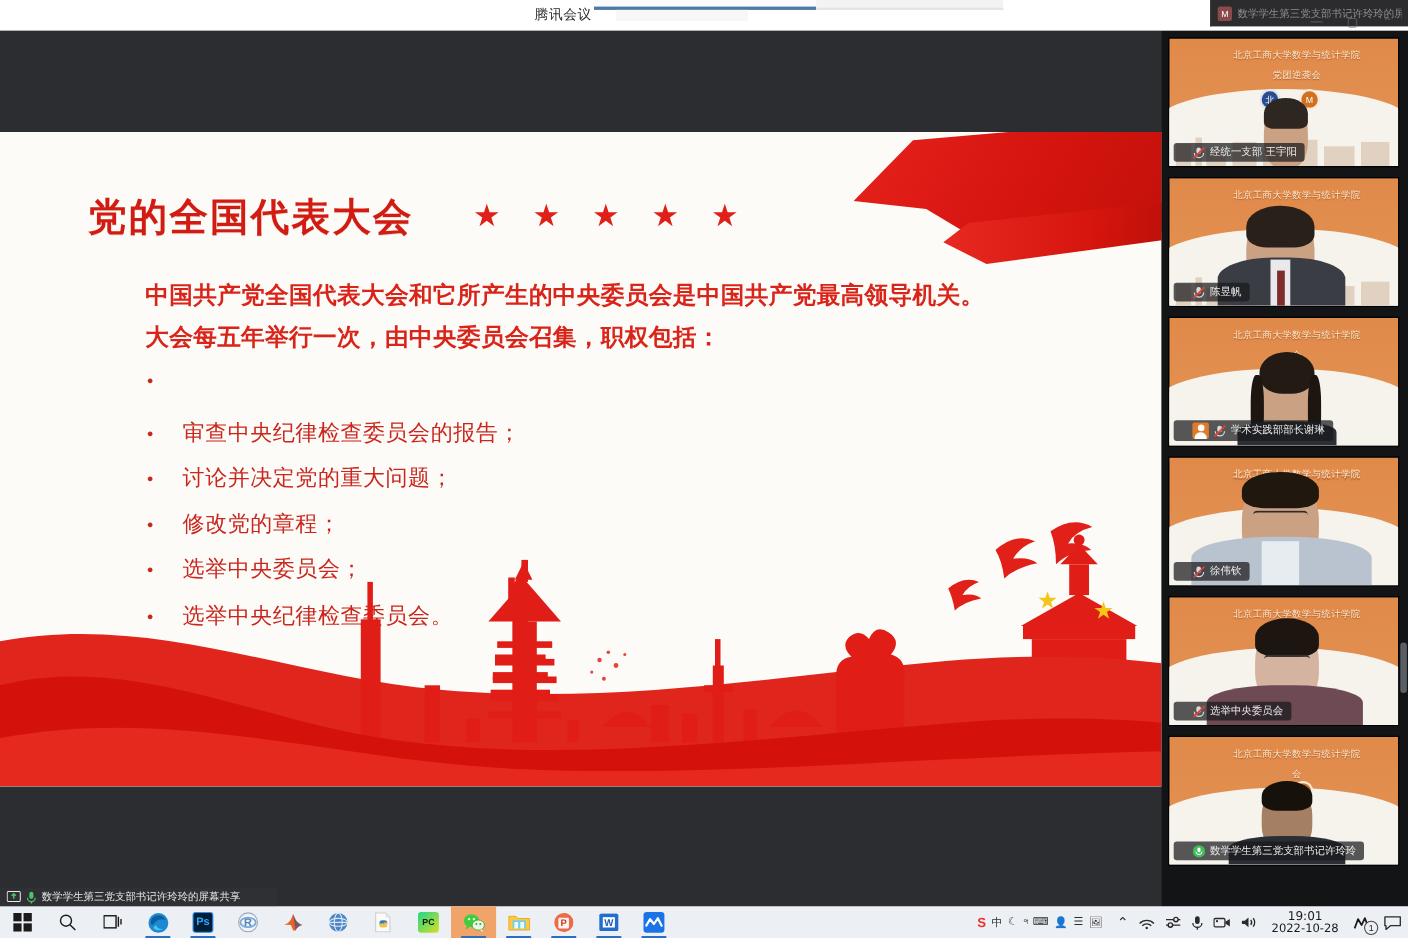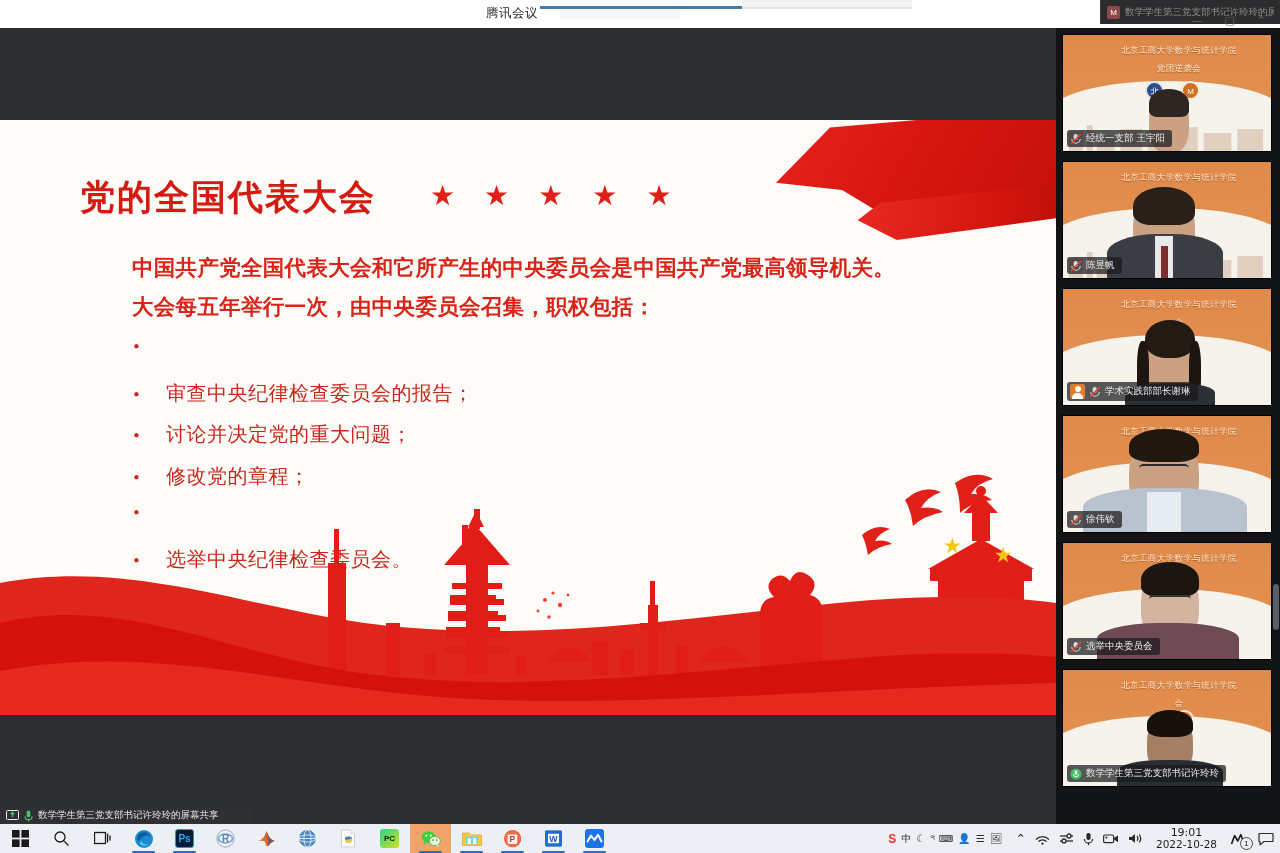--- a/index.html
+++ b/index.html
@@ -170,21 +170,21 @@
     position: absolute; left: 0; top: -4%; width: 100%; height: 46%;
     background: #241a15; border-radius: 50% 50% 30% 30%;
   }
   .torso {
     position: absolute; bottom: 0; border-radius: 44% 44% 0 0;
   }
   .namebar {
     position: absolute; left: 4px; bottom: 4px;
     display: flex; align-items: center; gap: 4px;
     background: rgba(25,25,28,.72);
-    padding: 2px 7px 2px 3px; border-radius: 3px;
+    padding: 2px 7px 2px 17px; border-radius: 3px;
     max-width: 190px;
   }
   .namebar .nm {
     font-size: 9.5px; color: #ececec; white-space: nowrap;
     overflow: hidden; text-overflow: ellipsis;
     font-family: "DejaVu Sans", sans-serif;
   }
   .mic-muted, .mic-on {
     width: 12px; height: 12px; flex: 0 0 12px; position: relative;
   }
@@ -309,20 +309,21 @@
         <div class="bullet">
           <span class="dot">•</span>
           <span>讨论并决定党的重大问题；</span>
         </div>
         <div class="bullet">
           <span class="dot">•</span>
           <span>修改党的章程；</span>
         </div>
         <div class="bullet">
           <span class="dot">•</span>
+          <span>选举中央委员会；</span>
         </div>
         <div class="bullet">
           <span class="dot">•</span>
           <span>选举中央纪律检查委员会。</span>
         </div>
       </div>
 
       <div class="land-wrap">
         <svg width="1056" height="250" viewBox="0 0 1056 250">
 

